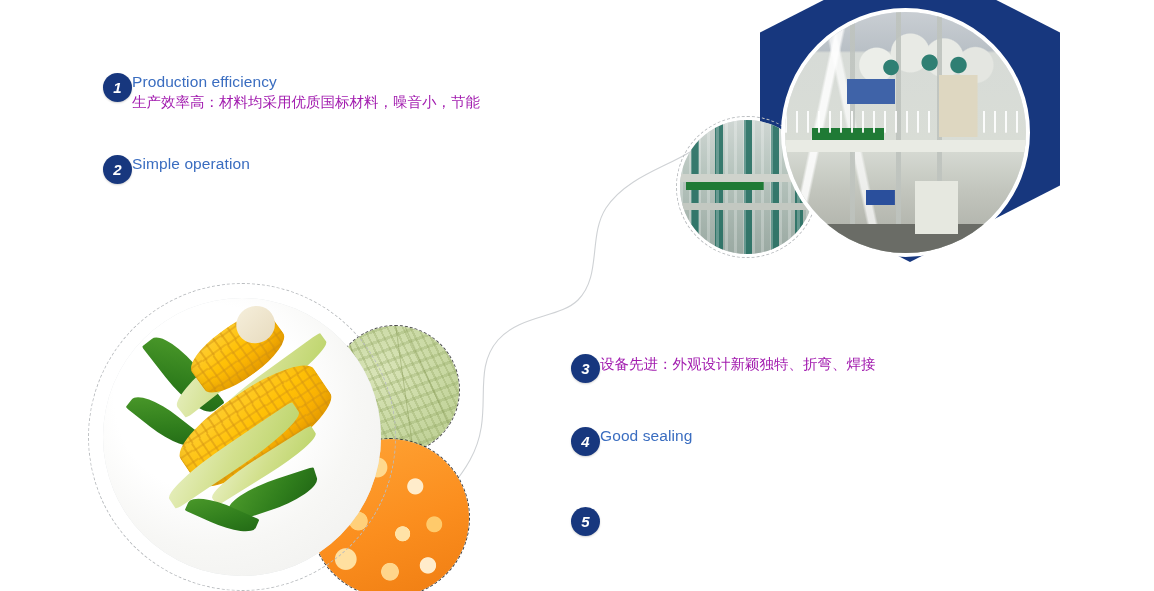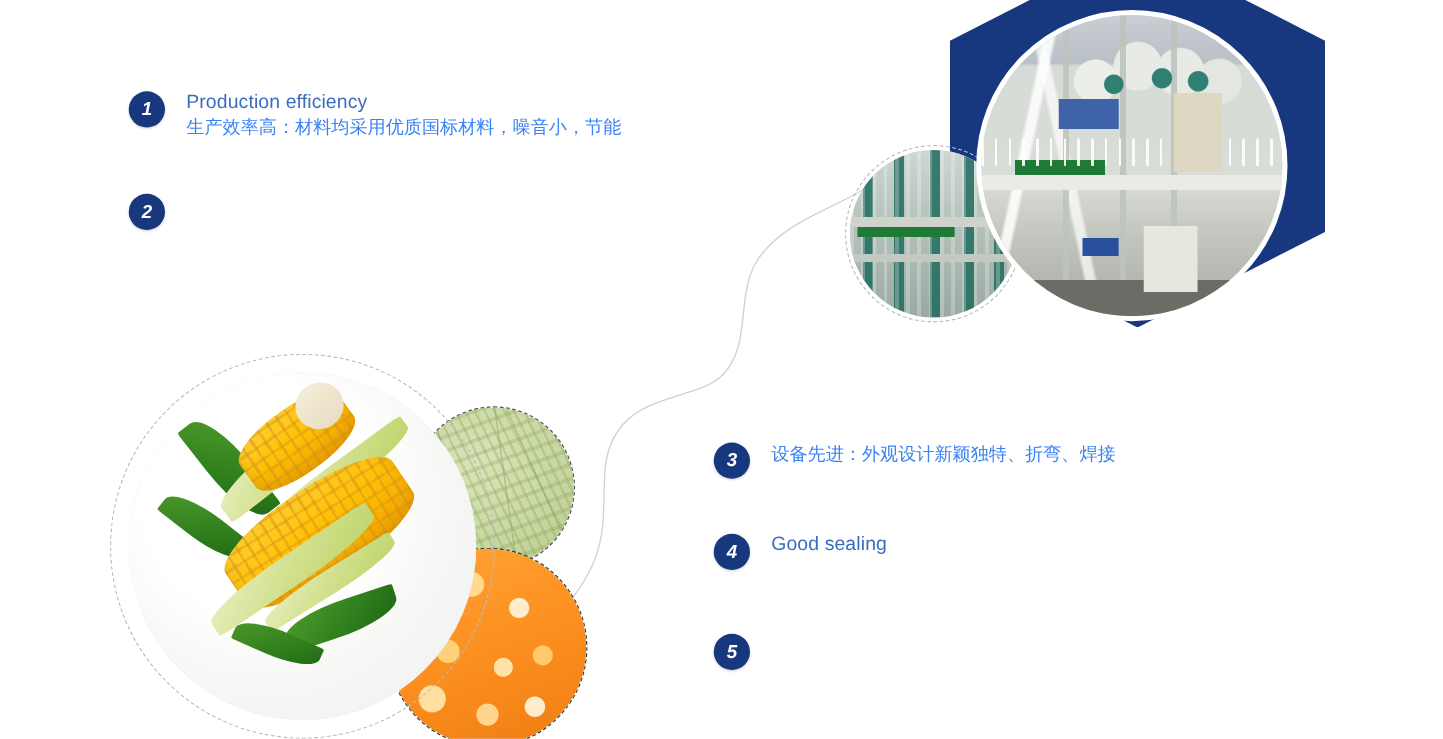--- a/index.html
+++ b/index.html
@@ -23,30 +23,30 @@
     color:#ffffff;
     font-style:italic;
     font-size:15px;
     font-weight:bold;
     display:flex;align-items:center;justify-content:center;
     flex:0 0 29px;
     margin-top:1px;
     box-shadow:0 1px 2px rgba(0,0,0,.18);
     letter-spacing:0;
   }
-  .ftext{margin-left:17px;}
+  .ftext{}
   .fen{
     color:#3a6dc0;
     font-size:15.5px;
     line-height:19px;
     letter-spacing:.1px;
     white-space:nowrap;
   }
   .fcn{
-    color:#3b82f6;
+    color:#a21caf;
     font-size:14.5px;
     line-height:21px;
     margin-top:1px;
     white-space:nowrap;
     font-family:"DejaVu Sans","Liberation Sans",sans-serif;
   }
 
   
   .hexwrap{position:absolute;left:760px;top:-44px;width:300px;height:306px;}
   .hex{
@@ -281,20 +281,21 @@
     <div class="badge">1</div>
     <div class="ftext">
       <div class="fen">Production efficiency</div>
       <div class="fcn">生产效率高：材料均采用优质国标材料，噪音小，节能</div>
     </div>
   </div>
 
   <div class="feature" style="left:103px;top:154px;">
     <div class="badge">2</div>
     <div class="ftext">
+      <div class="fen">Simple operation</div>
     </div>
   </div>
 
   <div class="feature" style="left:571px;top:353px;">
     <div class="badge">3</div>
     <div class="ftext">
       <div class="fcn">设备先进：外观设计新颖独特、折弯、焊接</div>
     </div>
   </div>
 

